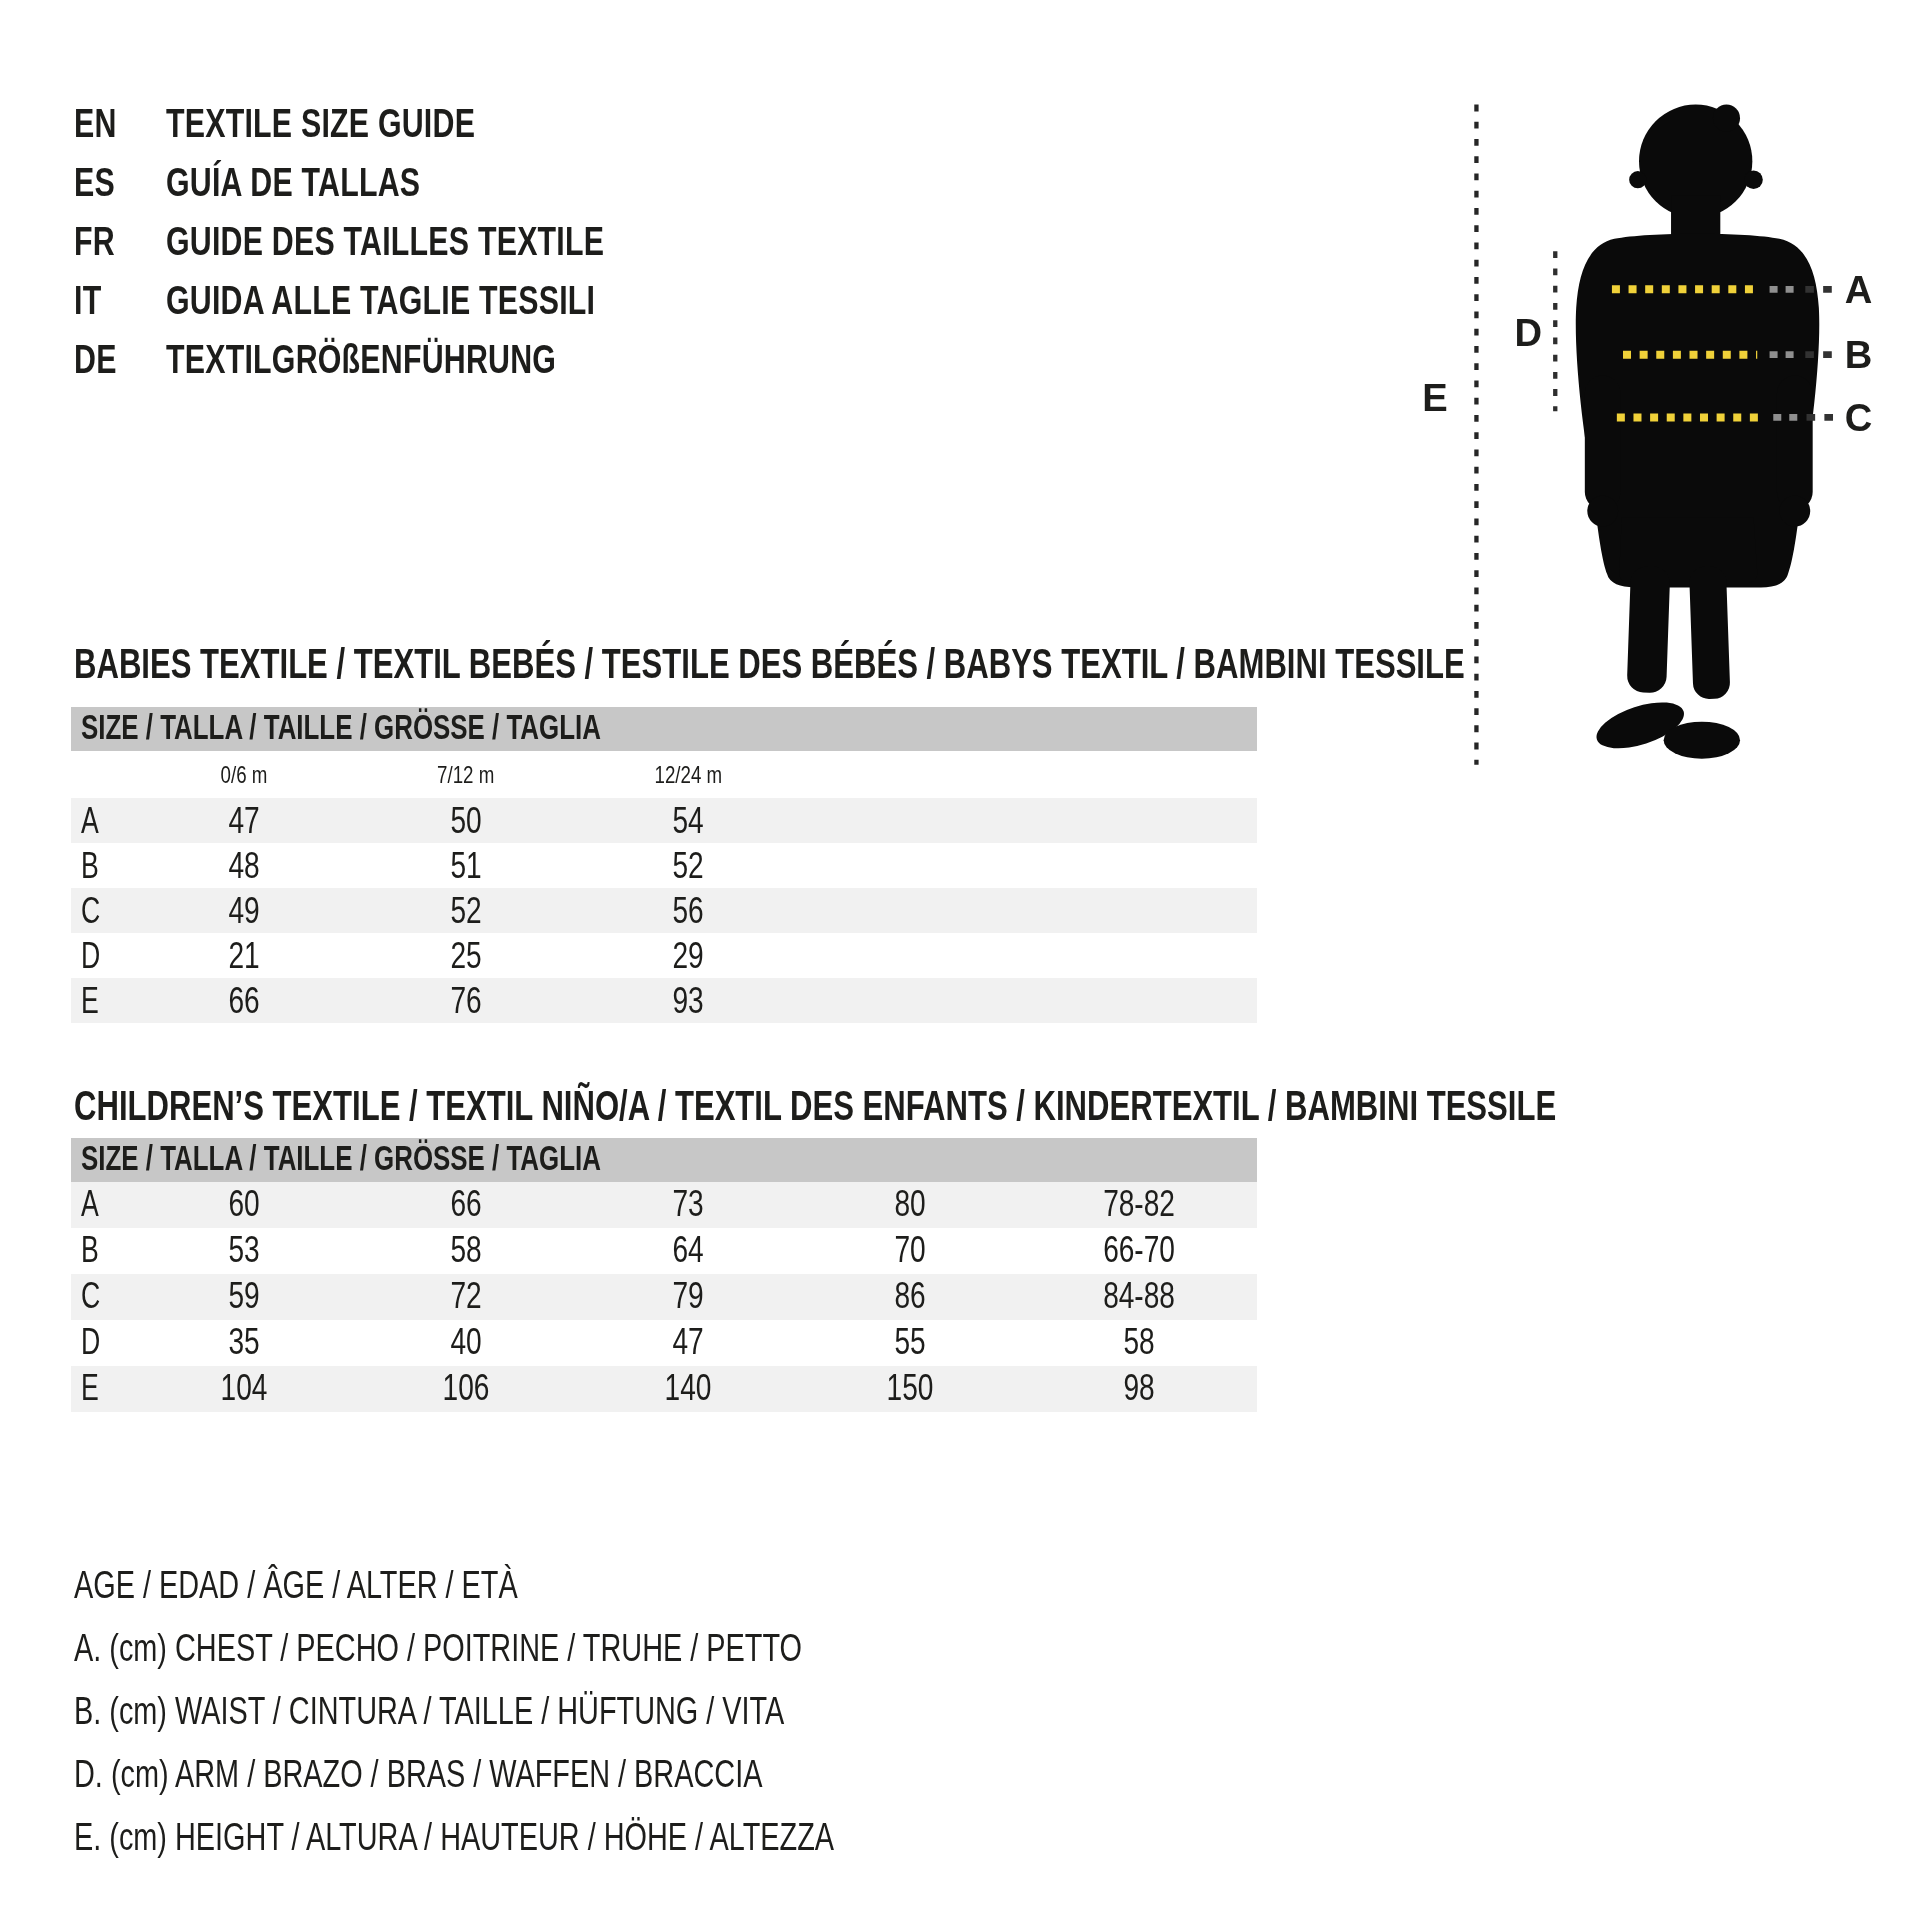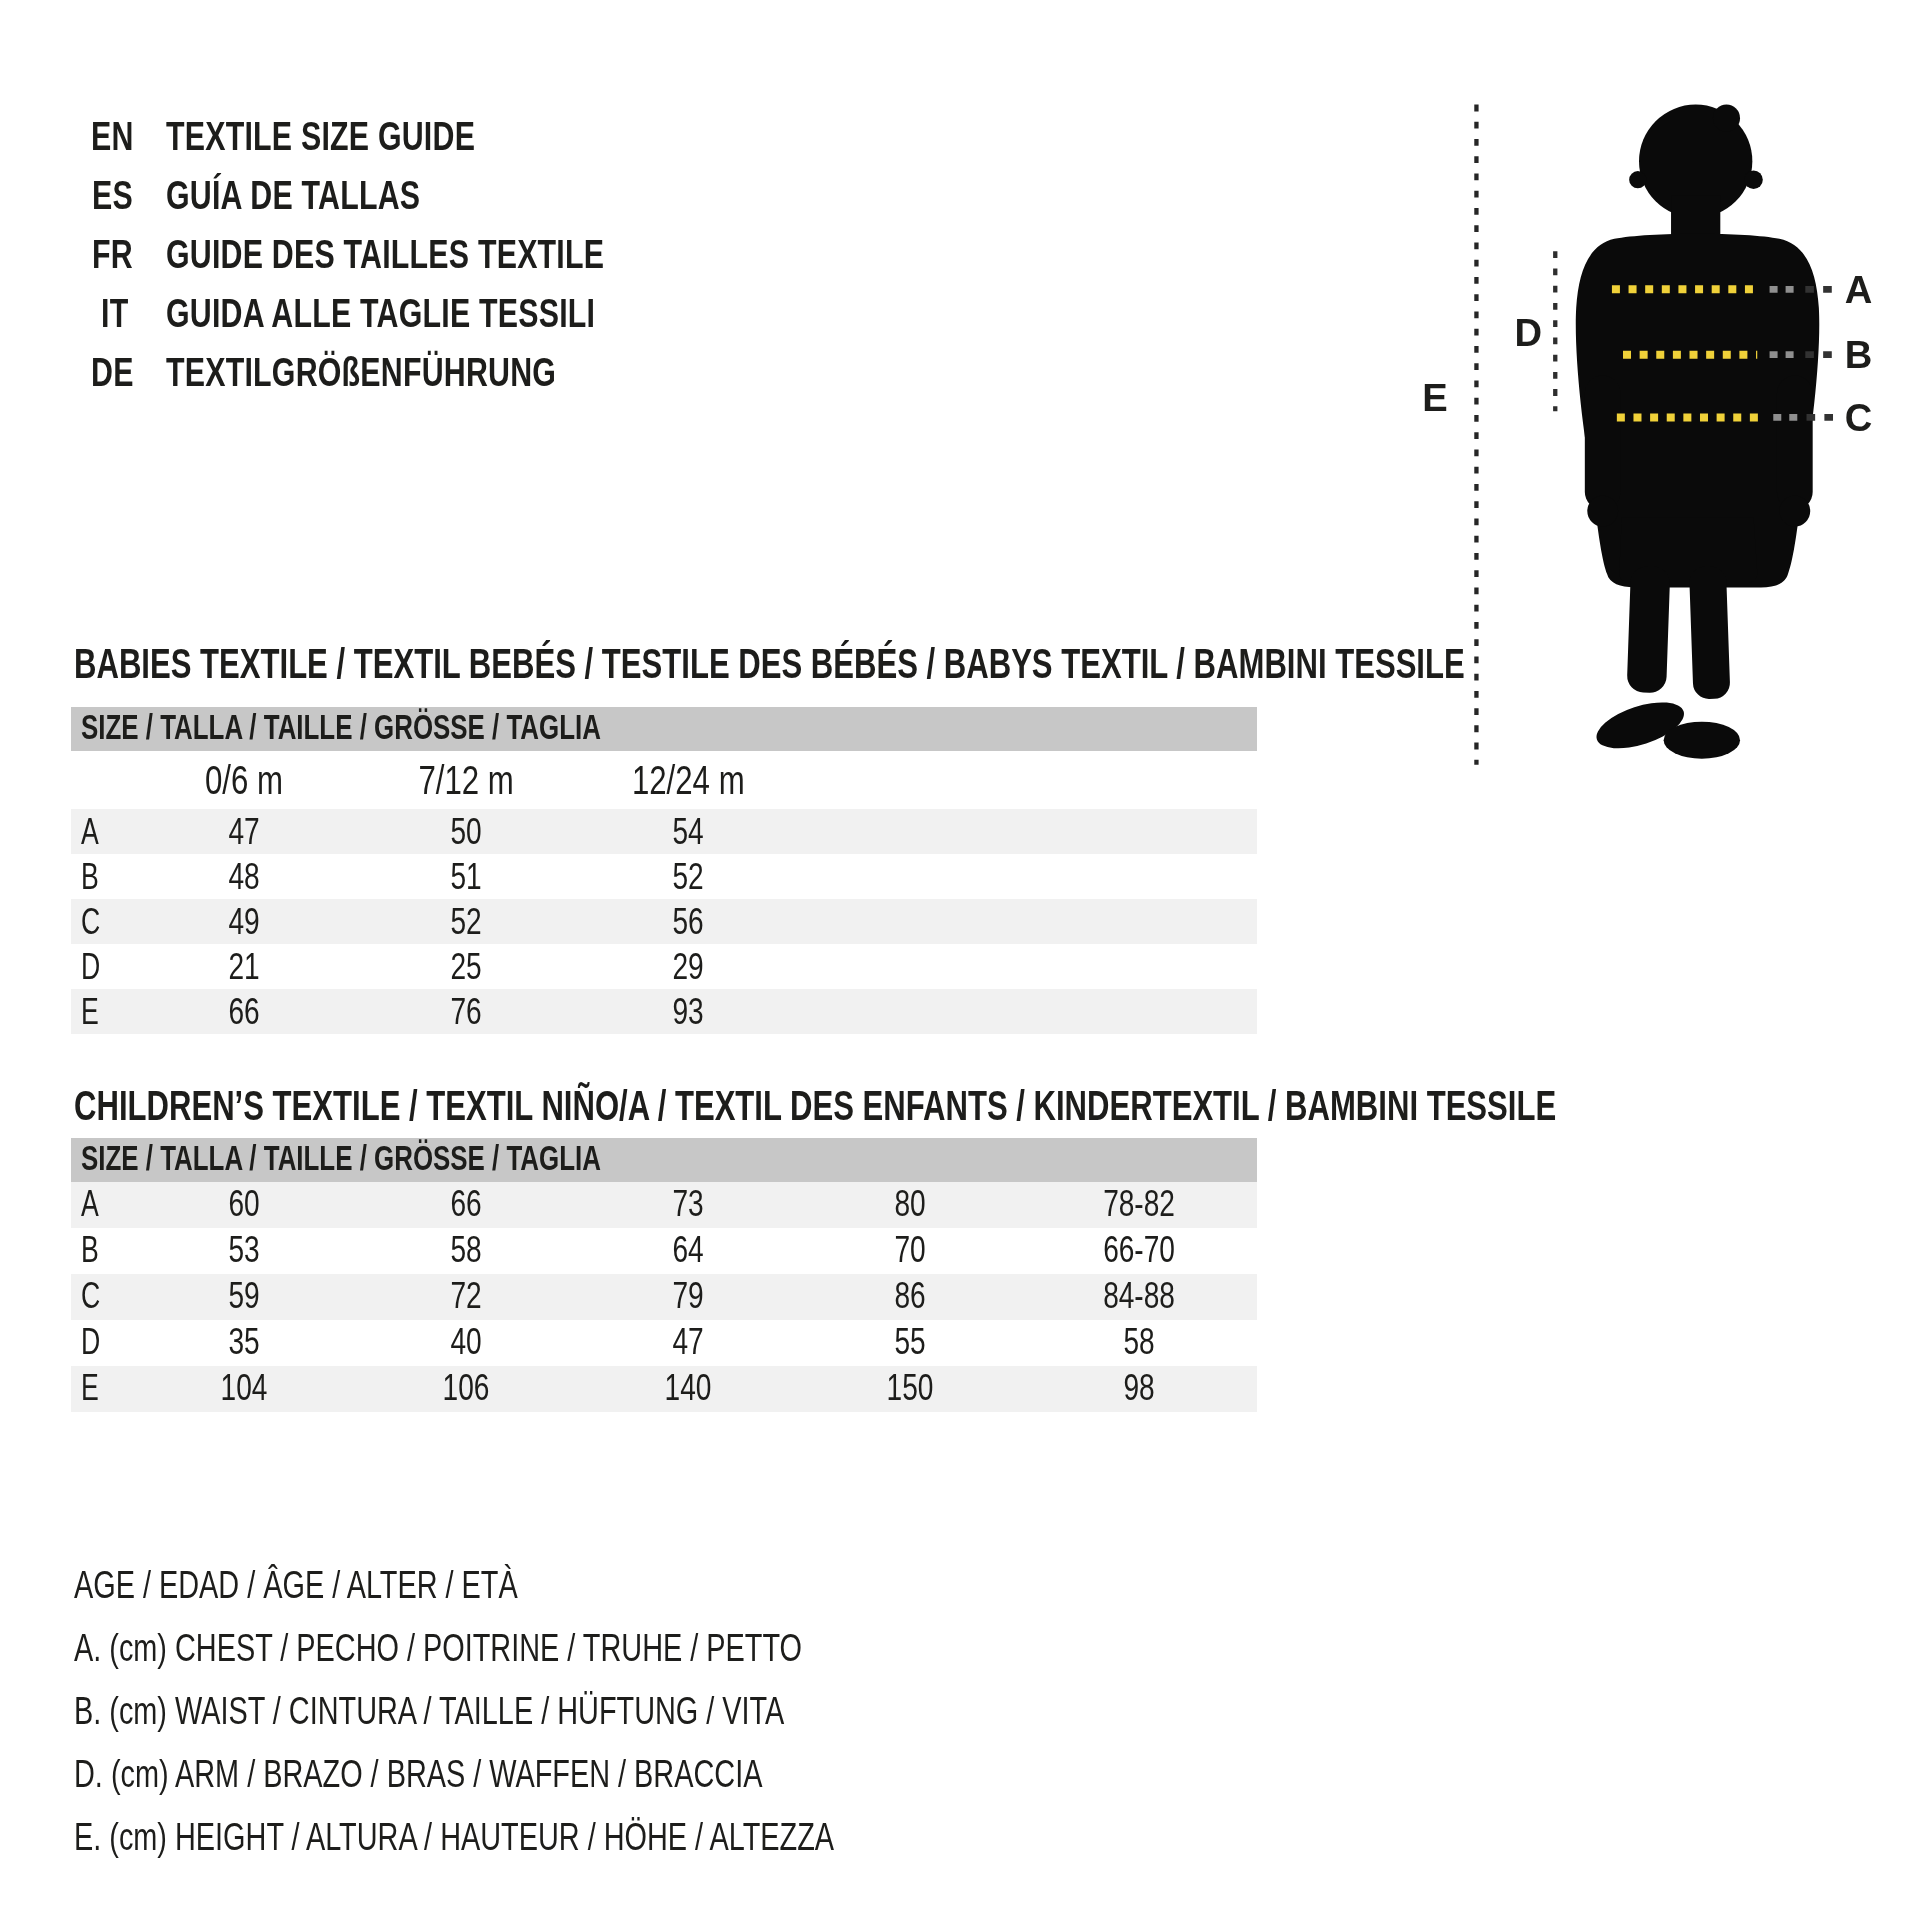--- a/index.html
+++ b/index.html
@@ -10,42 +10,42 @@
     position: relative;
     overflow: hidden;
   }
   .canvas { position: absolute; inset: 0; background: #ffffff; }
 
   
   .cond  { display: inline-block; transform: scaleX(0.74); transform-origin: 0 50%; white-space: nowrap; }
   .condc { display: inline-block; transform: scaleX(0.78); transform-origin: 50% 50%; white-space: nowrap; }
 
   
-  .lang-block { position: absolute; left: 74px; top: 107px; text-align: center; }
+  .lang-block { position: absolute; left: 74px; top: 94px; }
   .lang-row { display: flex; height: 59px; align-items: center; font-size: 41px; font-weight: 700; letter-spacing: 0.3px; }
   .lang-code { width: 92px; flex: 0 0 92px; }
 
   
   .section-heading { position: absolute; left: 74px; font-size: 42px; font-weight: 700; }
   .heading-babies { top: 640px; }
   .heading-children { top: 1082px; }
 
   
   .size-table { position: absolute; left: 71px; width: 1186px; }
   .table-babies { top: 707px; }
   .table-children { top: 1138px; }
   .size-bar {
     height: 44px; background: #c7c7c7;
     display: flex; padding-left: 10px;
     font-size: 35px; font-weight: 700;
   }
   .grid { display: grid; }
   .grid.b { grid-template-columns: 62px 222px 222px 222px 1fr; }
   .grid.c { grid-template-columns: 62px 222px 222px 222px 222px 1fr; }
-  .cols-row { height: 58px; font-size: 40px; }
+  .cols-row { height: 47px; font-size: 24px; }
   .data-row { height: 45px; font-size: 36px; }
   .table-children .data-row { height: 46px; }
   .data-row.shade { background: #f1f1f1; }
   .cell { display: flex; align-items: center; justify-content: center; }
   .cell.lbl { justify-content: flex-start; padding-left: 10px; }
 
   
   .legend { position: absolute; left: 74px; top: 1553px; }
   .legend-line { height: 63px; display: flex; align-items: center; font-size: 39px; font-weight: 400; }
 

